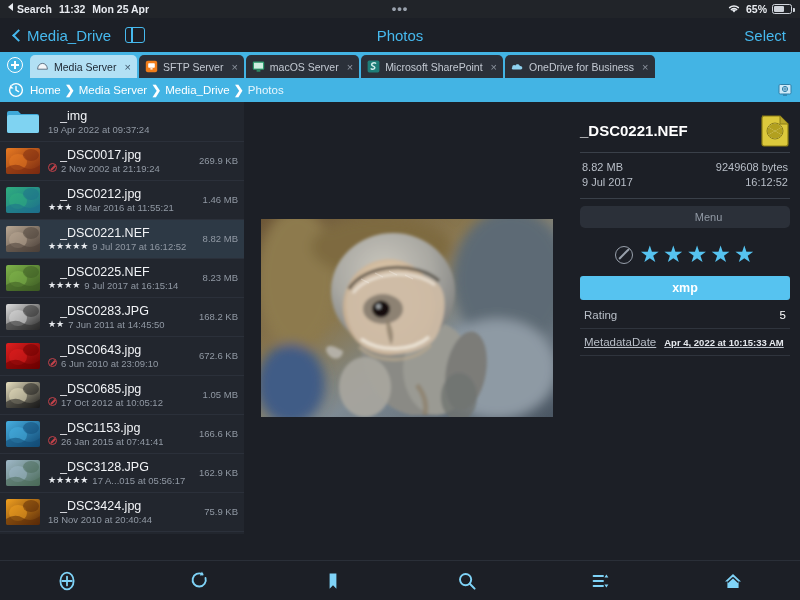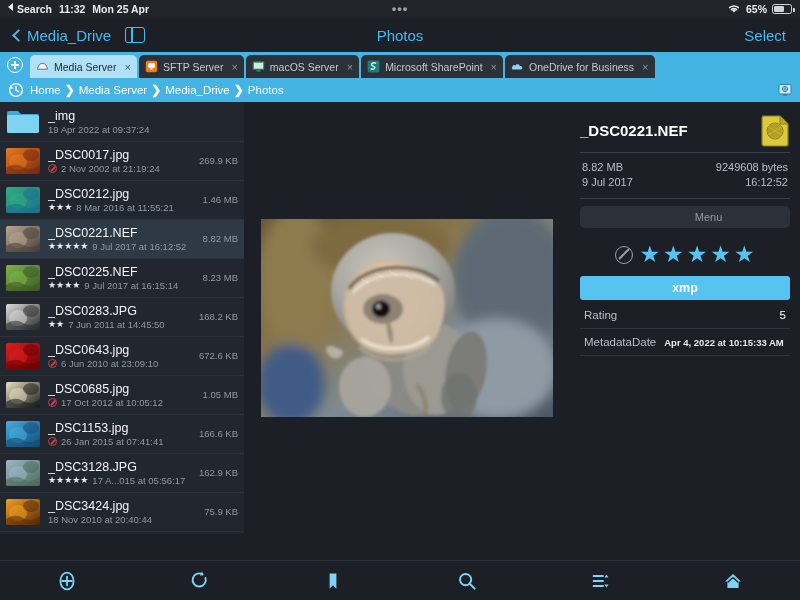--- a/index.html
+++ b/index.html
@@ -92,22 +92,22 @@
   
   .filelist { width: 244px; background:#22262e; overflow:hidden; flex:none; }
   .row { height: 39px; display:flex; align-items:center; padding: 0 6px 0 6px; gap:8px; position:relative; cursor:pointer; }
   .row + .row::before {
     content:''; position:absolute; left:0; right:0; top:0; height:1px; background:#2b303a;
   }
   .row.selected { background:#2d3945; }
   .thumb { width:34px; height:26px; border-radius:2px; flex:none; overflow:hidden; }
   .folder-ic { width:34px; height:27px; flex:none; }
   .rowmain { flex:1; min-width:0; display:flex; flex-direction:column; justify-content:center; gap:1px; }
-  .rowtop { color:#f2f4f7; font-size:12.5px; line-height:14px; white-space:nowrap; overflow:hidden; }
-  .rowbot { display:flex; align-items:center; gap:4px; font-size:9.5px; color:#9199a4; line-height:11px; }
+  .rowtop { color:#f2f4f7; font-size:12.5px; line-height:14px; white-space:nowrap; overflow:hidden;margin-left:12px; }
+  .rowbot { display:flex; align-items:flex-start; gap:4px; font-size:9.5px; color:#9199a4; line-height:11px; }
   .stars { color:#e8ebef; font-size:9px; letter-spacing:0px; }
   .noentry { width:9px; height:9px; border:1.5px solid #c4424a; border-radius:50%; position:relative; flex:none; }
   .noentry::after { content:''; position:absolute; left:0.5px; right:0.5px; top:3px; height:1.5px; background:#c4424a; transform:rotate(-45deg); }
   .rowdate { white-space:nowrap; overflow:hidden; }
   .rowsize { font-size:9.5px; color:#9199a4; white-space:nowrap; margin-left:auto; padding-left:6px; }
 
   
   .preview { flex:1; background:#1c1f26; display:flex; align-items:center; justify-content:center; }
   .photo-frame { width:292px; height:198px; background:#3a3a3a; position:relative; overflow:hidden; }
   .photo-frame svg { display:block; }
@@ -131,21 +131,21 @@
   .ban::after { content:''; position:absolute; left:1px; right:1px; top:6.6px; height:1.8px; background:#98a0ab; transform:rotate(-45deg); }
   .bigstar { color:#56c3f0; font-size:23px; line-height:23px; cursor:pointer; }
   .xmpbtn {
     height:24px; background:#56c3f0; border-radius:3px; display:flex; align-items:center; justify-content:center;
     color:#ffffff; font-size:12.5px; font-weight:bold; cursor:pointer; margin-bottom:2px;
   }
   .kvrow { display:flex; align-items:baseline; justify-content:space-between; padding:7px 4px; font-size:11.5px; color:#b9bfc8; border-bottom:1px solid #2f343d; }
   .kvrow .k { color:#b9bfc8; }
   .kvrow .v { color:#ffffff; }
   .kvrow .v.small { font-size:9.5px; font-weight:bold; color:#e6e9ee; }
-  .kvrow.mdrow { justify-content:flex-start; gap:8px; }
+  .kvrow.mdrow { justify-content:flex-start; gap:8px;text-decoration:underline; }
 
   
   .toolbar {
     position:absolute; left:0; right:0; bottom:0; height:40px; background:#1c1f26;
     border-top:1px solid #2a2f38; display:flex; align-items:center;
   }
   .tb-item { flex:1; display:flex; align-items:center; justify-content:center; cursor:pointer; }
 </style>
 </head>
 <body>

